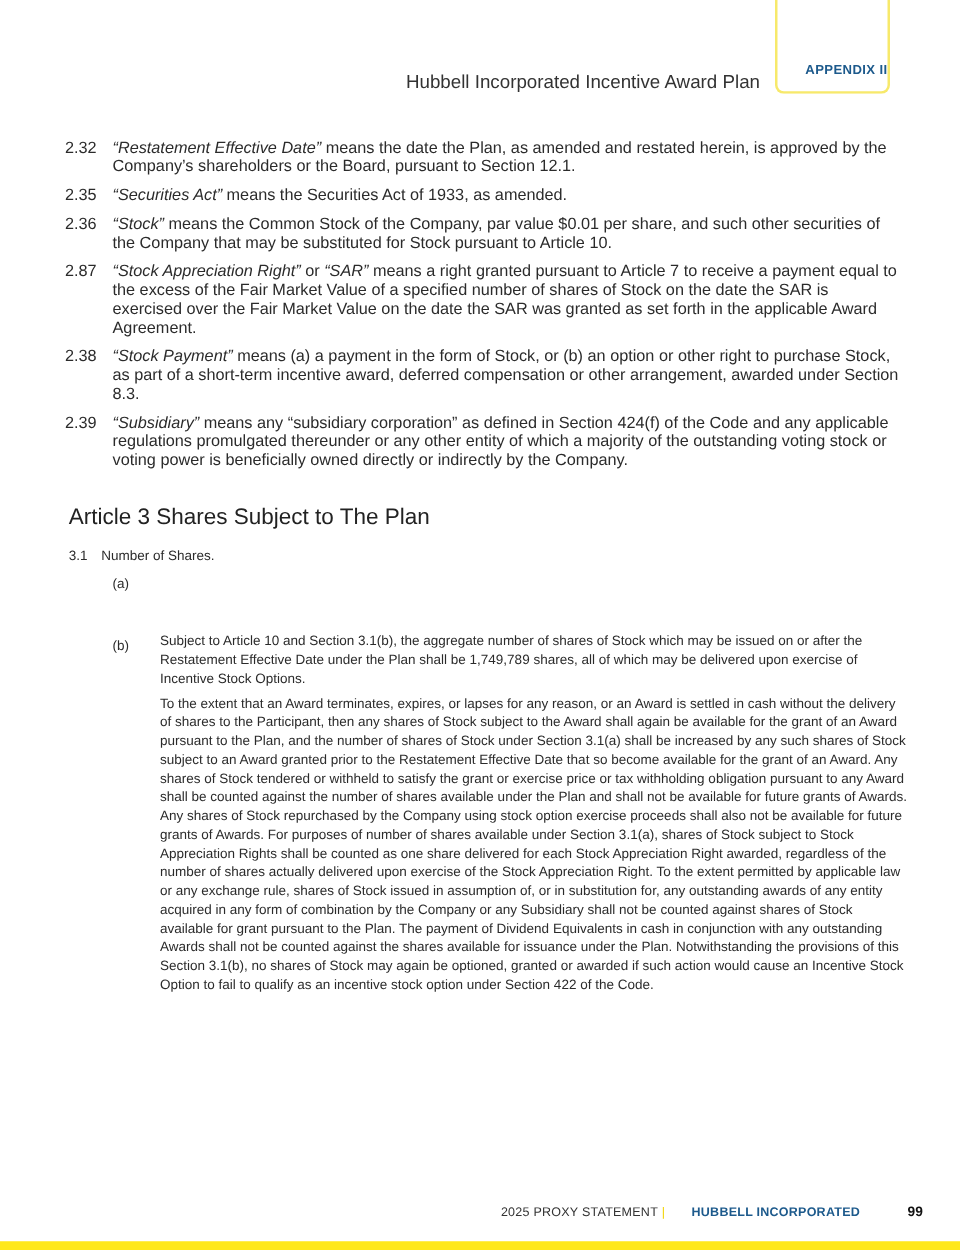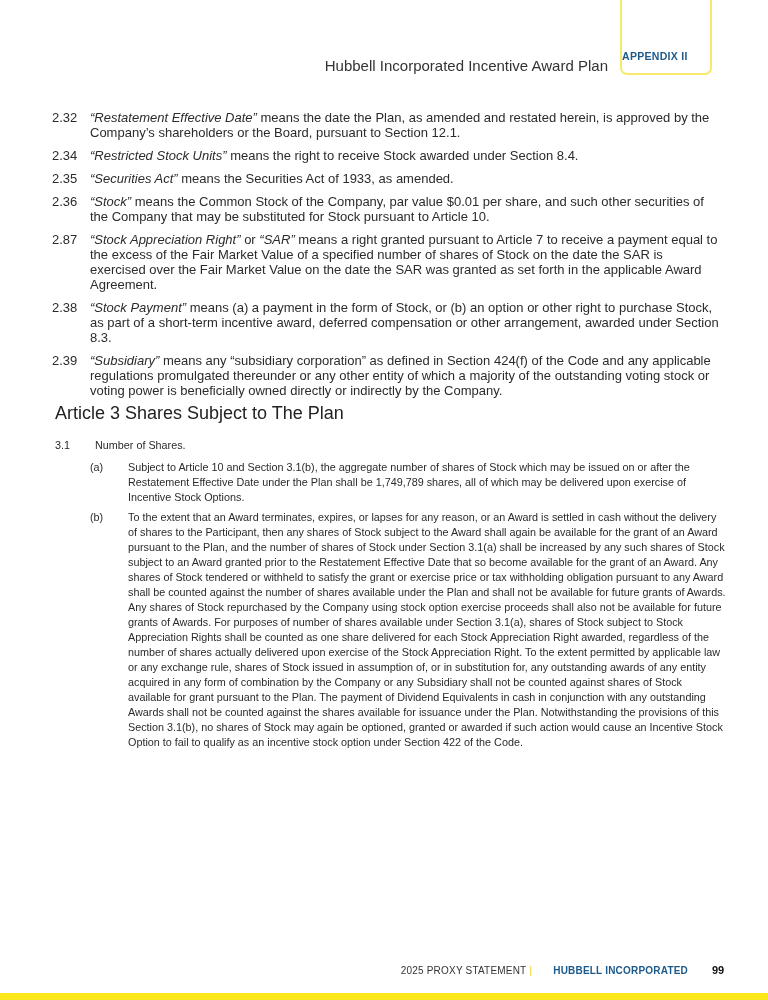--- a/index.html
+++ b/index.html
@@ -7,65 +7,61 @@
     width: 768px; height: 1000px; position: relative; overflow: hidden;
     background: #ffffff; color: #2b2b2b;
     font-family: "Liberation Sans", "DejaVu Sans", sans-serif;
   }
   .tab {
     position: absolute; left: 620px; top: -6px; width: 92px; height: 81px;
     border: 2px solid #f7e96b; border-top: none; border-radius: 0 0 7px 7px;
     box-sizing: border-box; background: #fff;
   }
   .tab-label {
-    position: absolute; left: 0; right: 0; top: 56px; text-align: left;
+    position: absolute; left: 0; right: 0; top: 56px; text-align: right;
     font-size: 10.5px; font-weight: bold; color: #1d5a8c; letter-spacing: 0.3px;
   }
   .hdr-title {
     position: absolute; right: 160px; top: 57px; font-size: 15px; color: #333; text-align: center;
   }
   .defs { position: absolute; left: 52px; top: 110px; width: 670px; }
   .def { position: relative; padding-left: 38px; font-size: 13px; line-height: 15px; margin-bottom: 8px; }
   .def .num { position: absolute; left: 0; top: 0; }
   .def i { font-style: italic; text-align: right; }
   .article {
     position: absolute; left: 55px; top: 403px; font-size: 18px; font-weight: normal; color: #222;
   }
   .sec { position: absolute; left: 55px; top: 439px; font-size: 10.8px; }
   .sec .num { position: absolute; left: 0; }
-  .sec .lbl { position: absolute; left: 40px; white-space: nowrap; text-align: right; }
+  .sec .lbl { position: absolute; left: 26px; white-space: nowrap; text-align: right; }
   .sub { position: absolute; left: 90px; width: 636px; font-size: 10.8px; line-height: 15px; }
   .sub .num { position: absolute; left: 0; top: 0; }
-  .sub .txt { margin-left: 38px; }
+  .sub .txt { margin-left: 38px; margin-top: 46px; }
   .sub-a { top: 460px; }
   .sub-b { top: 510px; }
   .footer {
     position: absolute; right: 80px; top: 965px; font-size: 10px; color: #333; letter-spacing: 0.2px;
   }
   .footer .bar { color: #f2d200; margin: 0 3px; }
   .footer .co { color: #1d5a8c; font-weight: bold; margin-left: 18px; }
-  .page-num { position: absolute; left: 712px; top: 964px; font-size: 11px; font-weight: bold; color: #111; }
+  .page-num { position: absolute; left: 688px; top: 964px; font-size: 11px; font-weight: bold; color: #111; padding-left: 38px; }
   .yellow-strip { position: absolute; left: 0; right: 0; bottom: 0; height: 7px; background: #ffe81a; }
 </style>
 </head>
 <body>
 
 <div class="tab">
   <div class="tab-label">APPENDIX II</div>
 </div>
 <div class="hdr-title">Hubbell Incorporated Incentive Award Plan</div>
 
 <div class="defs">
   <div class="def">
     <span class="num">2.32</span>
     <i>“Restatement Effective Date”</i><span> means the date the Plan, as amended and restated herein, is approved by the Company’s shareholders or the Board, pursuant to Section 12.1.</span>
-  </div>
-  <div class="def">
-    <span class="num">2.34</span>
-    <i>“Restricted Stock Units”</i><span> means the right to receive Stock awarded under Section 8.4.</span>
   </div>
   <div class="def">
     <span class="num">2.35</span>
     <i>“Securities Act”</i><span> means the Securities Act of 1933, as amended.</span>
   </div>
   <div class="def">
     <span class="num">2.36</span>
     <i>“Stock”</i><span> means the Common Stock of the Company, par value $0.01 per share, and such other securities of the Company that may be substituted for Stock pursuant to Article 10.</span>
   </div>
   <div class="def">

